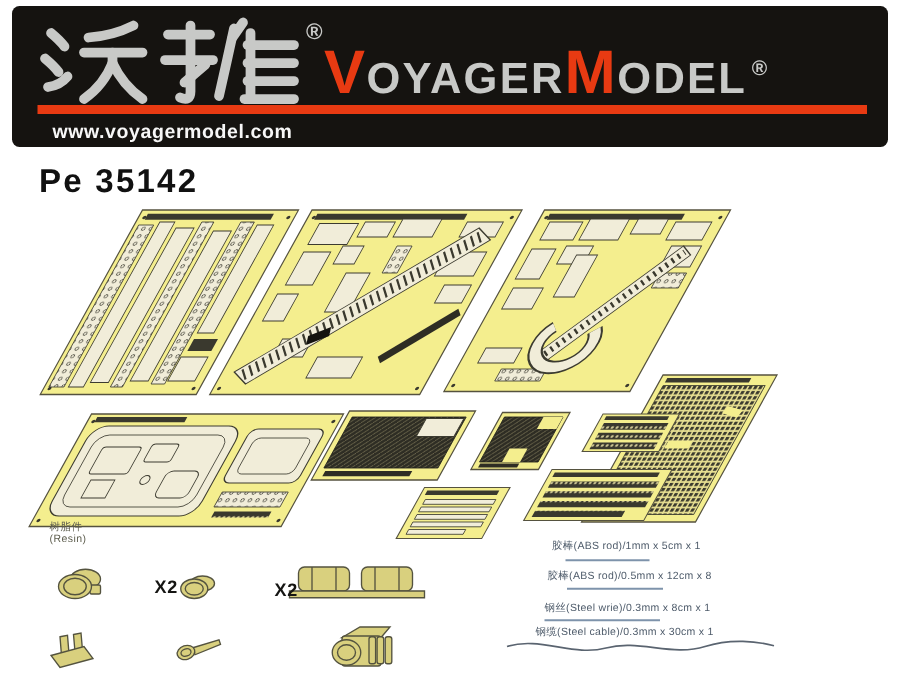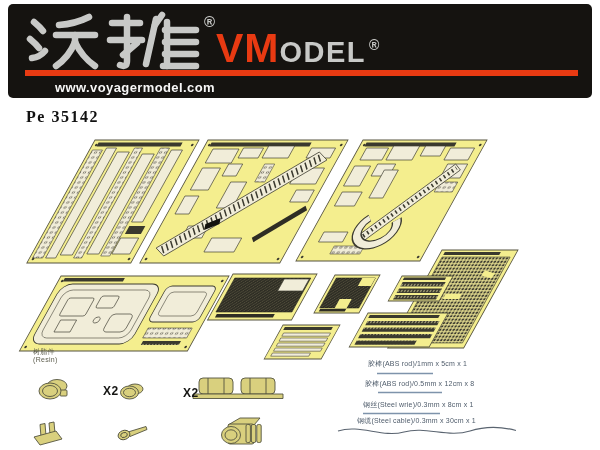--- a/index.html
+++ b/index.html
@@ -10,24 +10,24 @@
           background:#151310;border-radius:5px;}
   .logo-cn{position:absolute;left:18px;top:6px;}
   .cn-reg{position:absolute;left:196px;top:9px;font-size:15px;font-weight:bold;color:#c8c9c7;}
   .brand-en{position:absolute;left:208px;top:24px;display:flex;align-items:baseline;
             white-space:nowrap;}
   .be-big{font-size:41px;font-weight:900;color:#e83a12;letter-spacing:1px;line-height:1;}
   .be-small{font-size:29px;font-weight:900;color:#c8c9c7;letter-spacing:1.5px;line-height:1;}
   .be-reg{font-size:14px;font-weight:bold;color:#c8c9c7;margin-left:3px;position:relative;top:-12px;}
   .red-bar{position:absolute;left:17px;top:66px;width:553px;height:6px;background:#e83a12;}
   .url{position:absolute;left:27px;top:76px;font-size:13px;font-weight:bold;color:#f7f7f7;
-       letter-spacing:.4px;margin-left:20px;}
+       letter-spacing:.4px;}
   
-  .pcode{position:absolute;left:26px;top:108px;font-size:16px;font-weight:900;color:#111;
-         letter-spacing:1.5px;font-family:Liberation Serif, serif;}
+  .pcode{position:absolute;left:26px;top:108px;font-size:22px;font-weight:900;color:#111;
+         letter-spacing:1.5px;}
   
   #art{position:absolute;left:0;top:0;width:600px;height:450px;}
   
   .resin-label{position:absolute;left:33px;top:348px;font-size:7px;line-height:7.5px;
                color:#5d5d4d;letter-spacing:.3px;}
   .x2{position:absolute;font-size:12px;font-weight:900;color:#151513;letter-spacing:.5px;margin-left:37px;}
   .x2a{left:66px;top:384px;} .x2b{left:146px;top:386px;}
   .mat{position:absolute;font-size:7px;color:#4f5c6b;white-space:nowrap;letter-spacing:.2px;}
   .mat0{left:368px;top:359px;} .mat1{left:365px;top:379px;}
   .mat2{left:363px;top:400px;} .mat3{left:357px;top:416px;}
@@ -60,20 +60,21 @@
         <path d="M141,12 L141,56"></path>
         <path d="M139,20 L170,20"></path>
         <path d="M139,32 L170,32"></path>
         <path d="M139,44 L170,44"></path>
         <path d="M137,56 L170,56"></path>
       </g>
     </svg>
     <span class="cn-reg">®</span>
     <div class="brand-en">
       <span class="be-big">V</span>
+      <span class="be-small">OYAGER</span>
       <span class="be-big">M</span>
       <span class="be-small">ODEL</span>
       <span class="be-reg">®</span>
     </div>
     <div class="red-bar"></div>
     <div class="url">www.voyagermodel.com</div>
   </div>
 
   <div class="pcode">Pe 35142</div>
 

